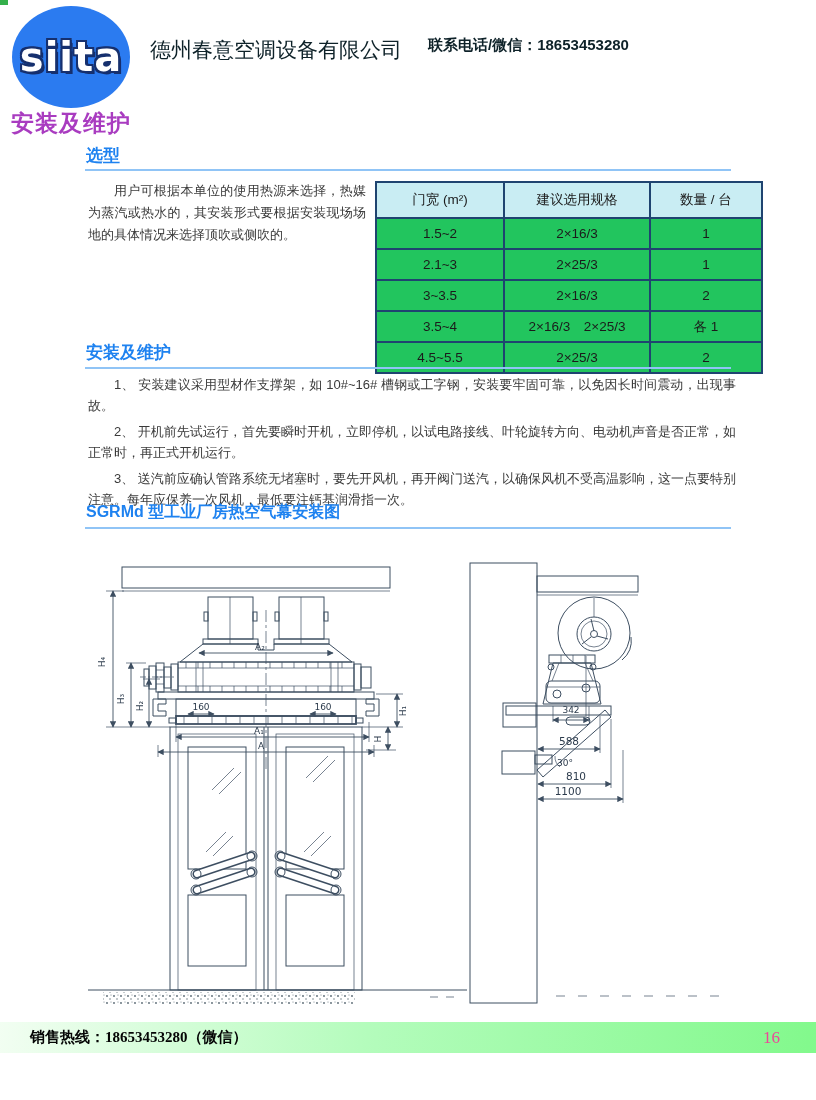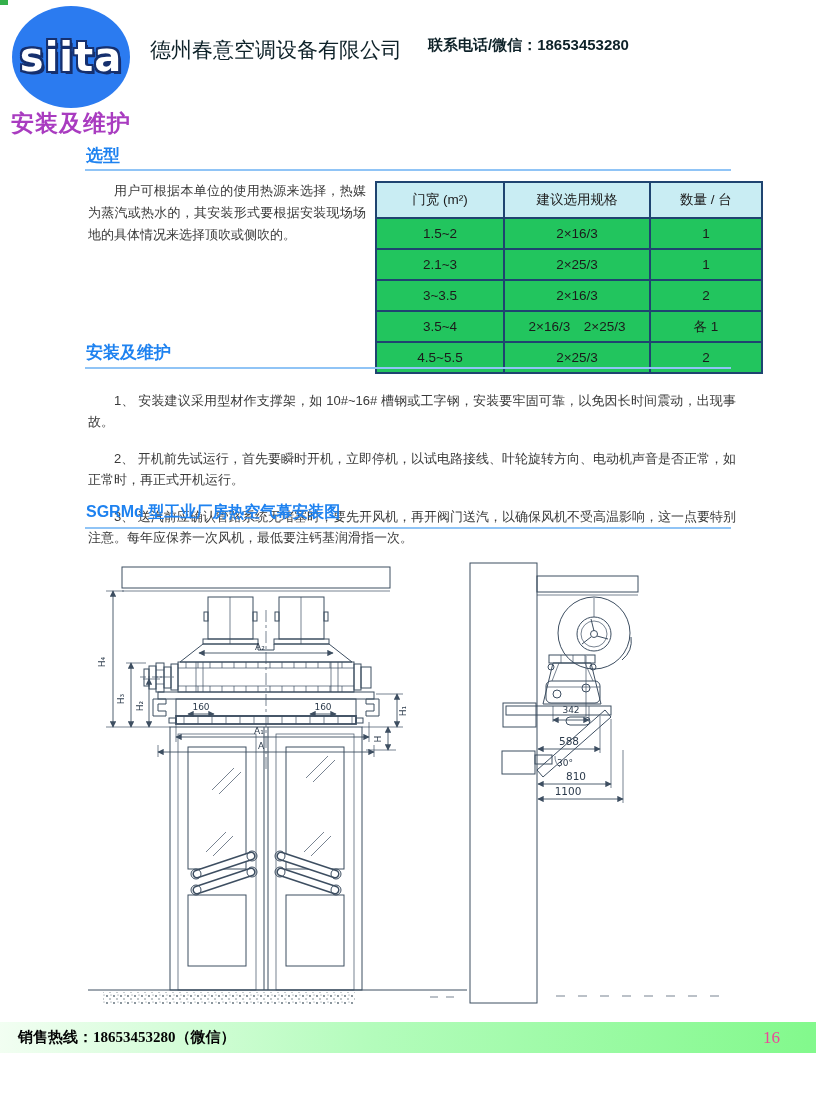--- a/index.html
+++ b/index.html
@@ -24,36 +24,36 @@
   .sel-para{position:absolute;left:88px;top:180px;width:278px;font-size:13px;line-height:22px;
         color:#3a3a3a;text-indent:2em;text-align:justify;}
   table.spec{position:absolute;left:375px;top:181px;width:356px;border-collapse:collapse;
         font-size:13.5px;color:#1b1b1b;table-layout:fixed;}
   table.spec th,table.spec td{border:2px solid #1f4470;text-align:center;padding:4px;}
   table.spec th{background:#c9edf3;height:26px;font-weight:normal;}
   table.spec td{height:21px;background:#22c55e;}
   .col1{width:118px}.col2{width:136px}.col3{width:102px}
   
   .inst-wrap{position:absolute;left:88px;top:374px;width:648px;}
-  .inst-item{font-size:13px;line-height:21px;color:#3a3a3a;text-indent:2em;text-align:justify;margin-bottom:5px;margin-top:16px;}
+  .inst-item{font-size:13px;line-height:21px;color:#3a3a3a;text-indent:2em;text-align:justify;margin-bottom:5px;}
   
   .diagram-svg{position:absolute;left:85px;top:545px;}
   .ln{fill:none;stroke:#3d4e61;stroke-width:1;}
   .lt{fill:none;stroke:#3d4e61;stroke-width:0.7;}
   .lk{fill:none;stroke:#3d4e61;stroke-width:1.8;}
   .xt{fill:none;stroke:#3d4e61;stroke-width:0.7;}
   .dm{fill:none;stroke:#3d4e61;stroke-width:0.9;marker-start:url(#mA);marker-end:url(#mA);}
   .hb{stroke:#3d4e61;stroke-width:9;stroke-linecap:round;}
   .hw{stroke:#ffffff;stroke-width:6;stroke-linecap:round;}
   svg text{font-family:"DejaVu Sans",sans-serif;fill:#2c3b4c;}
   .t9{font-size:9px;}.t10{font-size:10.5px;}
   
   .foot-bar{position:absolute;left:0;top:1022px;width:816px;height:31px;
         background:linear-gradient(95deg,#f2fef2 0%,#b4fcbc 45%,#82f98c 100%);}
-  .hotline{position:absolute;left:18px;top:1022px;height:31px;line-height:31px;
+  .hotline{position:absolute;left:30px;top:1022px;height:31px;line-height:31px;
         font-family:"Liberation Serif","DejaVu Serif",serif;font-weight:bold;font-size:15px;color:#050505;}
   .page-num{position:absolute;right:36px;top:1022px;height:47px;line-height:31px;
         font-family:"Liberation Serif","DejaVu Serif",serif;font-size:17px;color:#ec4899;}
 </style>
 </head>
 <body>
 
 <div class="page">
 
   <div class="corner-speck"></div>

